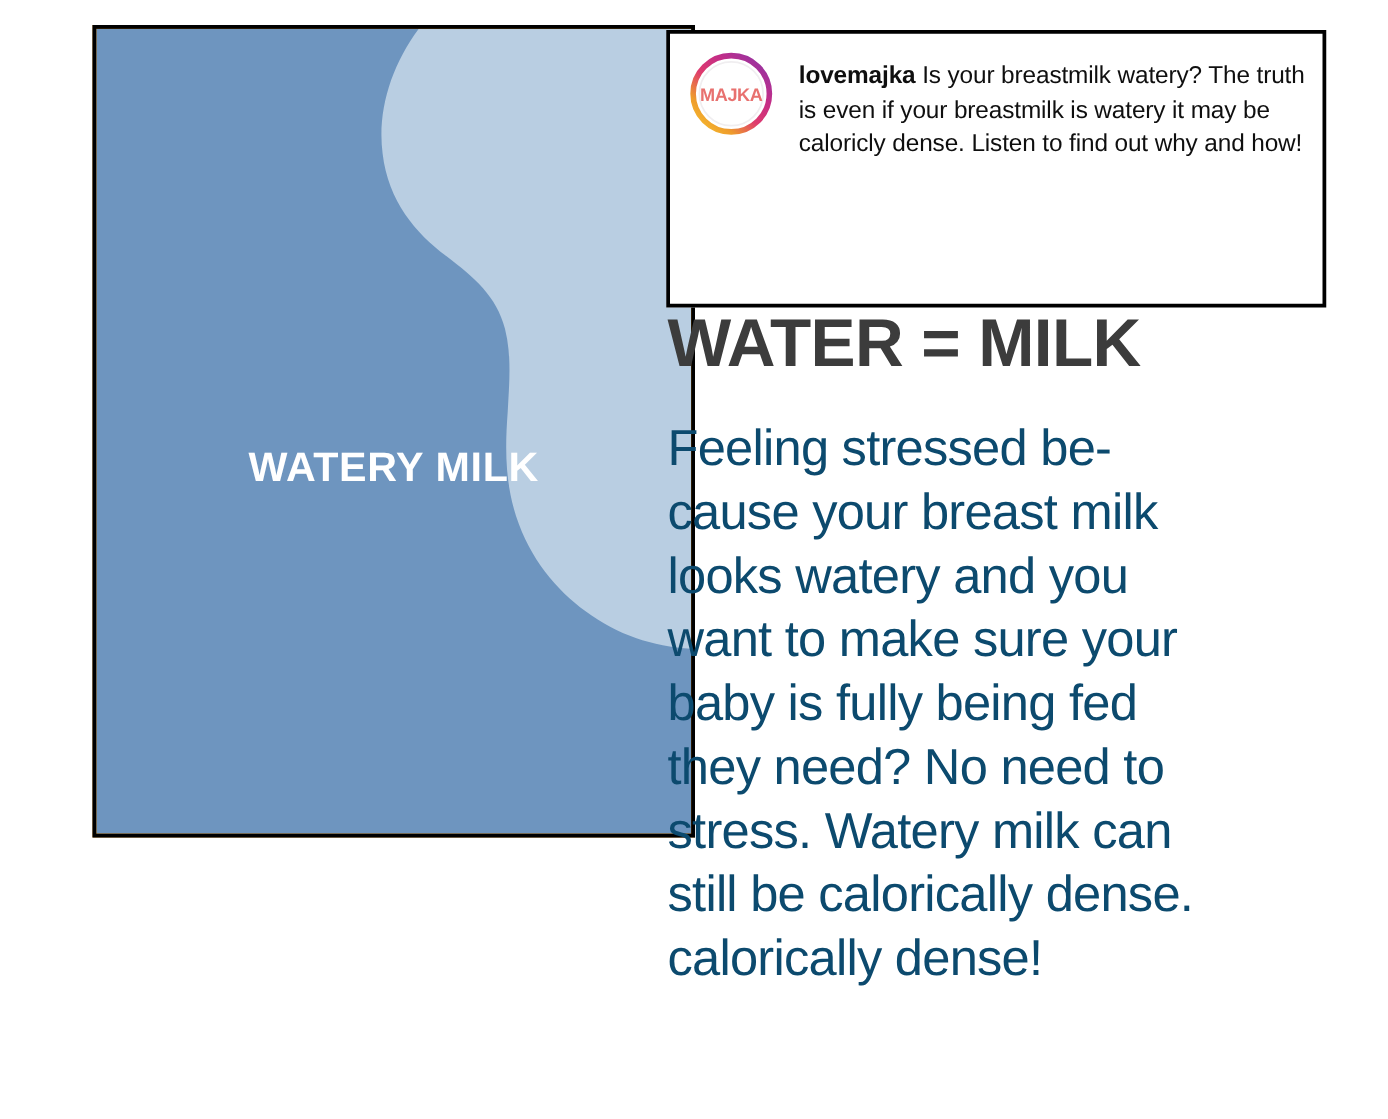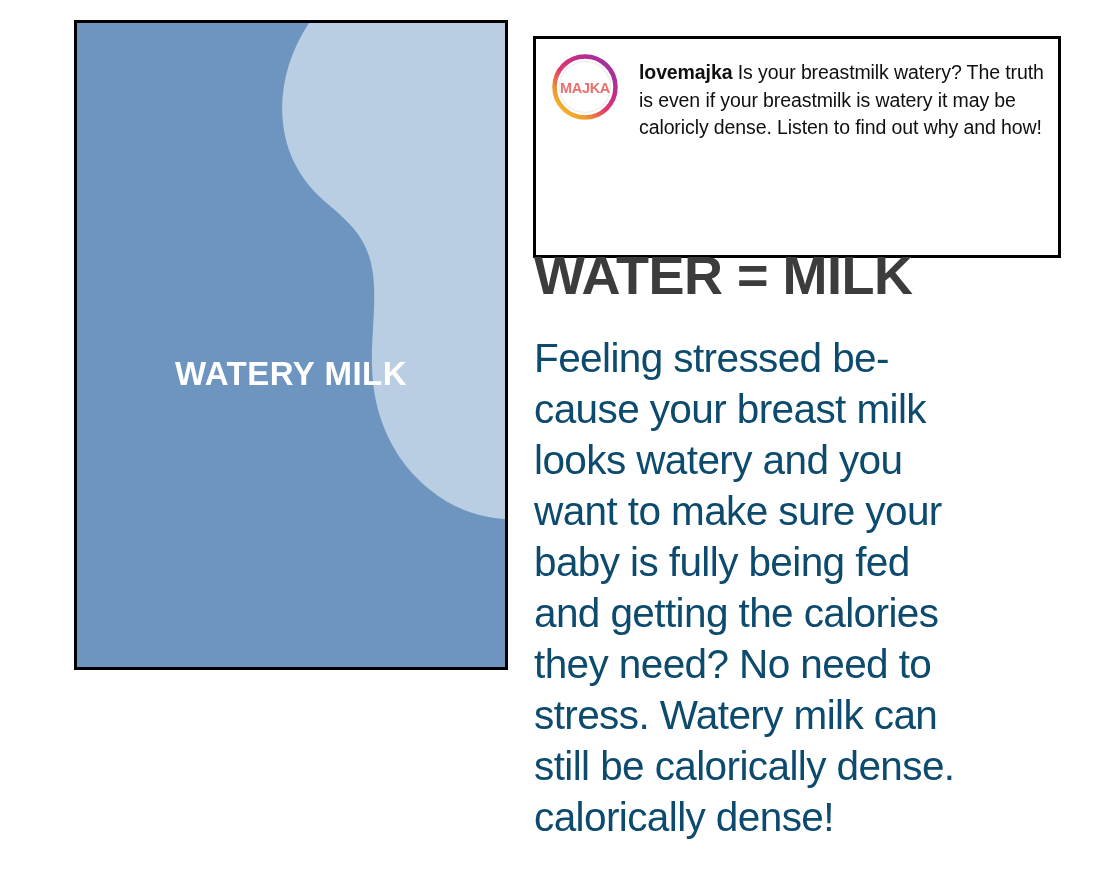--- a/index.html
+++ b/index.html
@@ -19,20 +19,21 @@
   #thumb-card {
     position: absolute;
     left: 74px;
     top: 20px;
     width: 428px;
     height: 644px;
     border: 3px solid #000000;
     box-sizing: content-box;
     overflow: hidden;
     background: #a16207;
+    padding-left: 48px;
   }
   #thumb-svg {
     position: absolute;
     inset: 0;
     width: 100%;
     height: 100%;
     display: block;
   }
   #thumb-caption {
     position: absolute;
@@ -53,21 +54,21 @@
   }
   #thumb-caption .cap-line-2 {
     font-size: 34.5px;
     letter-spacing: 0.2px;
   }
 
   
   #comment-box {
     position: absolute;
     left: 533px;
-    top: 36px;
+    top: 24px;
     width: 490px;
     height: 184px;
     border: 3px solid #000000;
     background: #ffffff;
     box-sizing: content-box;
     display: flex;
     align-items: flex-start;
     padding: 16px;
   }
   #avatar {
@@ -173,18 +174,17 @@
 </div>
 
 <div id="headline" style="color: rgb(60, 60, 60);">WATER = MILK</div>
 
 <div id="body-copy" style="color: #0c4a6e;">
     <span class="body-line">Feeling stressed be-</span>
     <span class="body-line">cause your breast milk</span>
     <span class="body-line">looks watery and you</span>
     <span class="body-line">want to make sure your</span>
     <span class="body-line">baby is fully being fed</span>
-    <span class="body-line">and getting the calories</span>
     <span class="body-line">they need? No need to</span>
     <span class="body-line">stress. Watery milk can</span>
     <span class="body-line">still be calorically dense.</span>
     <span class="body-line">calorically dense!</span>
   </div>
 
 </body></html>

